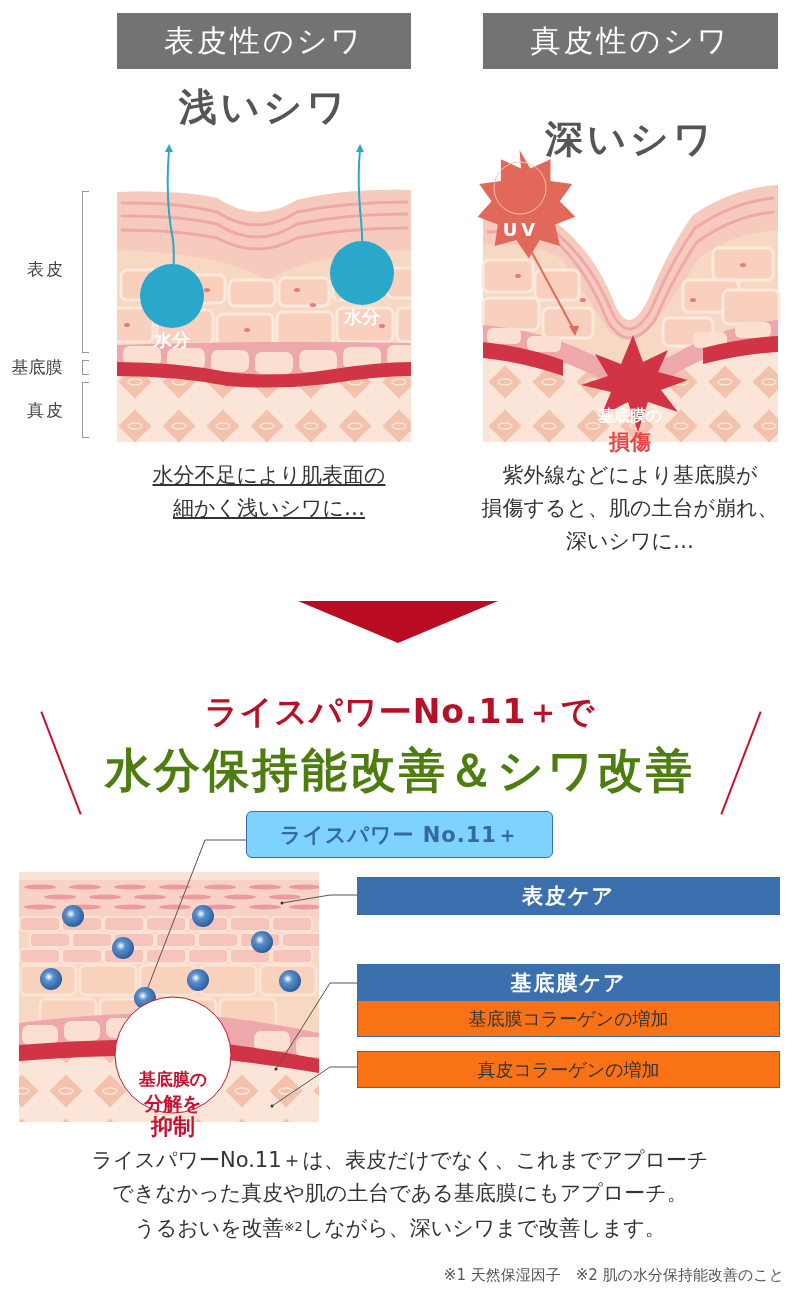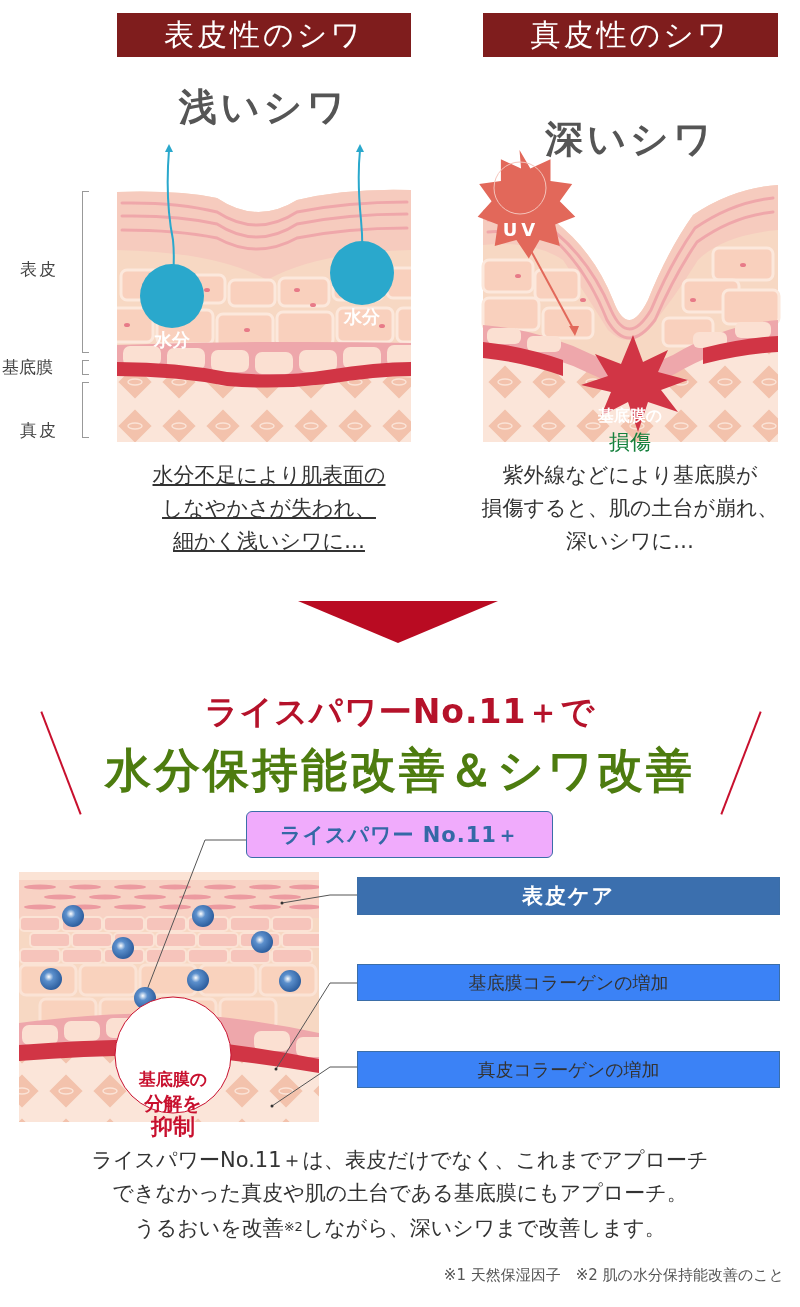--- a/index.html
+++ b/index.html
@@ -3,74 +3,74 @@
 <meta charset="utf-8">
 <style>
   * { box-sizing: border-box; margin: 0; padding: 0; }
   html, body { width: 800px; height: 1307px; background: #ffffff; overflow: hidden; }
   body { position: relative; font-family: "DejaVu Sans", "Liberation Sans", sans-serif; color: #333; }
 
   .abs { position: absolute; margin-top: 44px; }
 
   
   .type-bar {
-    position: absolute; top: 13px; height: 44px; background: #7f1d1d; color: #fff;
+    position: absolute; top: 13px; height: 56px; background: #737373; color: #fff;
     font-size: 30px; letter-spacing: 3px; display: flex; align-items: center; justify-content: center;
   }
   .wrinkle-title {
     position: absolute; top: 82px; height: 50px; font-size: 38px; font-weight: bold; color: #555;
     letter-spacing: 4px; display: flex; align-items: center; justify-content: center;
   }
 
   
   .skin { position: absolute; overflow: visible; }
 
   
-  .layer-label { position: absolute; font-size: 17px; color: #444; letter-spacing: 2px; text-align: left; }
+  .layer-label { position: absolute; font-size: 17px; color: #444; letter-spacing: 2px; text-align: center; }
   .bracket { position: absolute; border: 1px solid #999; border-right: none; width: 7px; }
 
   .desc {
     position: absolute; font-size: 21px; line-height: 33px; color: #333; text-align: center; white-space: nowrap;
   }
 
   .down-arrow { position: absolute; left: 298px; top: 601px; width: 0; height: 0;
     border-left: 100px solid transparent; border-right: 100px solid transparent; border-top: 42px solid #b90b22; }
 
   .headline1 { position: absolute; top: 690px; left: 0; width: 800px; text-align: center;
     font-size: 33px; font-weight: bold; color: #b5122a; letter-spacing: 1px; }
   .headline2 { position: absolute; top: 740px; left: 0; width: 800px; text-align: center;
     font-size: 46px; font-weight: bold; color: #4d7c0f; letter-spacing: 3px; }
   .slash { position: absolute; width: 2px; background: #c8102e; }
 
   .product-box { position: absolute; left: 246px; top: 811px; width: 307px; height: 47px;
-    border: 1.5px solid #3b6ea8; border-radius: 6px; background: #f0abfc; color: #3468a6;
+    border: 1.5px solid #3b6ea8; border-radius: 6px; background: #7dd3fc; color: #3468a6;
     font-size: 21px; font-weight: bold; display: flex; align-items: center; justify-content: center; letter-spacing: 1px; }
 
-  .care { position: absolute; left: 357px; width: 423px; border: 1.5px solid #3b6ea8; background: #3b82f6; }
+  .care { position: absolute; left: 357px; width: 423px; border: 1.5px solid #3b6ea8; background: #f97316; }
   .care-head { height: 36px; background: #3b6fae; color: #fff; font-size: 21px; font-weight: bold;
     display: flex; align-items: center; justify-content: center; letter-spacing: 2px; }
   .care-body { height: 35px; font-size: 18px; color: #333; display: flex; align-items: center; justify-content: center; }
 
   .summary { position: absolute; left: 0; width: 800px; top: 1144px; text-align: center;
     font-size: 21px; line-height: 33px; color: #333; }
   .summary sup { font-size: 13px; vertical-align: 4px; }
   .footnote { position: absolute; right: 16px; top: 1266px; font-size: 15px; color: #555; }
 </style>
 </head>
 <body>
 
 <div class="type-bar" style="left:117px;width:294px;">表皮性のシワ</div>
 <div class="type-bar" style="left:483px;width:295px;">真皮性のシワ</div>
 
 <div class="wrinkle-title" style="left:117px;width:294px;">浅いシワ</div>
 <div class="wrinkle-title" style="left:483px;width:295px;margin-top:32px;">深いシワ</div>
 
 <div class="layer-label" style="left:20px;top:258px;width:52px;">表皮</div>
 <div class="layer-label" style="left:2px;top:356px;width:70px;letter-spacing:0;">基底膜</div>
-<div class="layer-label" style="left:20px;top:399px;width:52px;margin-top:20px;">真皮</div>
+<div class="layer-label" style="left:20px;top:399px;width:52px;">真皮</div>
 <div class="bracket" style="left:82px;top:191px;height:162px;"></div>
 <div class="bracket" style="left:82px;top:360px;height:15px;"></div>
 <div class="bracket" style="left:82px;top:382px;height:56px;"></div>
 
 <svg class="skin" style="left:117px;top:140px;" width="294" height="302" viewBox="0 0 294 302">
   <defs>
     <pattern id="dermisL" width="44" height="44" patternUnits="userSpaceOnUse" x="-4" y="0">
       <rect width="44" height="44" fill="#fbe5d9"></rect>
       <path d="M22 4 L40 22 L22 40 L4 22 Z" fill="#f3c2ac" stroke="#fbe5d9" stroke-width="2"></path>
       <ellipse cx="22" cy="22" rx="7" ry="3" fill="none" stroke="#fbe3d6" stroke-width="1.5"></ellipse>
@@ -195,25 +195,24 @@
 
   <polygon points="150,195 160,222 185,210 175,232 205,240 178,250 195,272 165,262 155,292 145,262 118,276 128,252 98,245 125,236 112,214 138,224" fill="#d13545"></polygon>
 
   <g>
     <polygon points="30,0 37,12 50,6 50,20 64,22 56,33 66,43 53,48 56,62 43,58 36,70 28,58 14,62 16,48 3,43 12,33 4,22 18,20 18,6 31,12" fill="#e2685a" transform="translate(-10,10) scale(1.55)"></polygon>
     <circle cx="37" cy="48" r="26" fill="none" stroke="#f5c4bb" stroke-width="1"></circle>
   </g>
 </svg>
 <div class="abs" style="left:488px;top:175px;width:66px;text-align:center;color:#fff;font-weight:bold;font-size:18px;letter-spacing:4px;">UV</div>
 <div class="abs" style="left:568px;top:362px;width:124px;text-align:center;color:#fff;font-weight:bold;font-size:16px;">基底膜の</div>
-<div class="abs" style="left:568px;top:384px;width:124px;text-align:center;color:#15803d;font-weight:normal;font-size:21px;">損傷</div>
+<div class="abs" style="left:568px;top:384px;width:124px;text-align:center;color:#ef4444;font-weight:bold;font-size:21px;">損傷</div>
 
 <div class="desc" style="left:104px;top:459px;width:330px;text-decoration:underline;">
   <div>水分不足により肌表面の</div>
-  <div>しなやかさが失われ、</div>
   <div>細かく浅いシワに…</div>
 </div>
 <div class="desc" style="left:455px;top:459px;width:350px;">
   <div>紫外線などにより基底膜が</div>
   <div>損傷すると、肌の土台が崩れ、</div>
   <div>深いシワに…</div>
 </div>
 
 <div class="down-arrow"></div>
 
@@ -340,20 +339,21 @@
 <div class="abs" style="left:115px;top:1023px;width:116px;text-align:center;color:#c8102e;font-weight:bold;line-height:24px;">
   <div style="font-size:17px;">基底膜の</div>
   <div style="font-size:19px;">分解を</div>
   <div style="font-size:22px;">抑制</div>
 </div>
 
 <div class="care" style="top:877px;">
   <div class="care-head">表皮ケア</div>
 </div>
 <div class="care" style="top:964px;">
+  <div class="care-head">基底膜ケア</div>
   <div class="care-body">基底膜コラーゲンの増加</div>
 </div>
 <div class="care" style="top:1051px;">
   <div class="care-body">真皮コラーゲンの増加</div>
 </div>
 
 <div class="summary">
   <div>ライスパワーNo.11＋は、表皮だけでなく、これまでアプローチ</div>
   <div>できなかった真皮や肌の土台である基底膜にもアプローチ。</div>
   <div><span>うるおいを改善</span><sup>※2</sup><span>しながら、深いシワまで改善します。</span></div>

